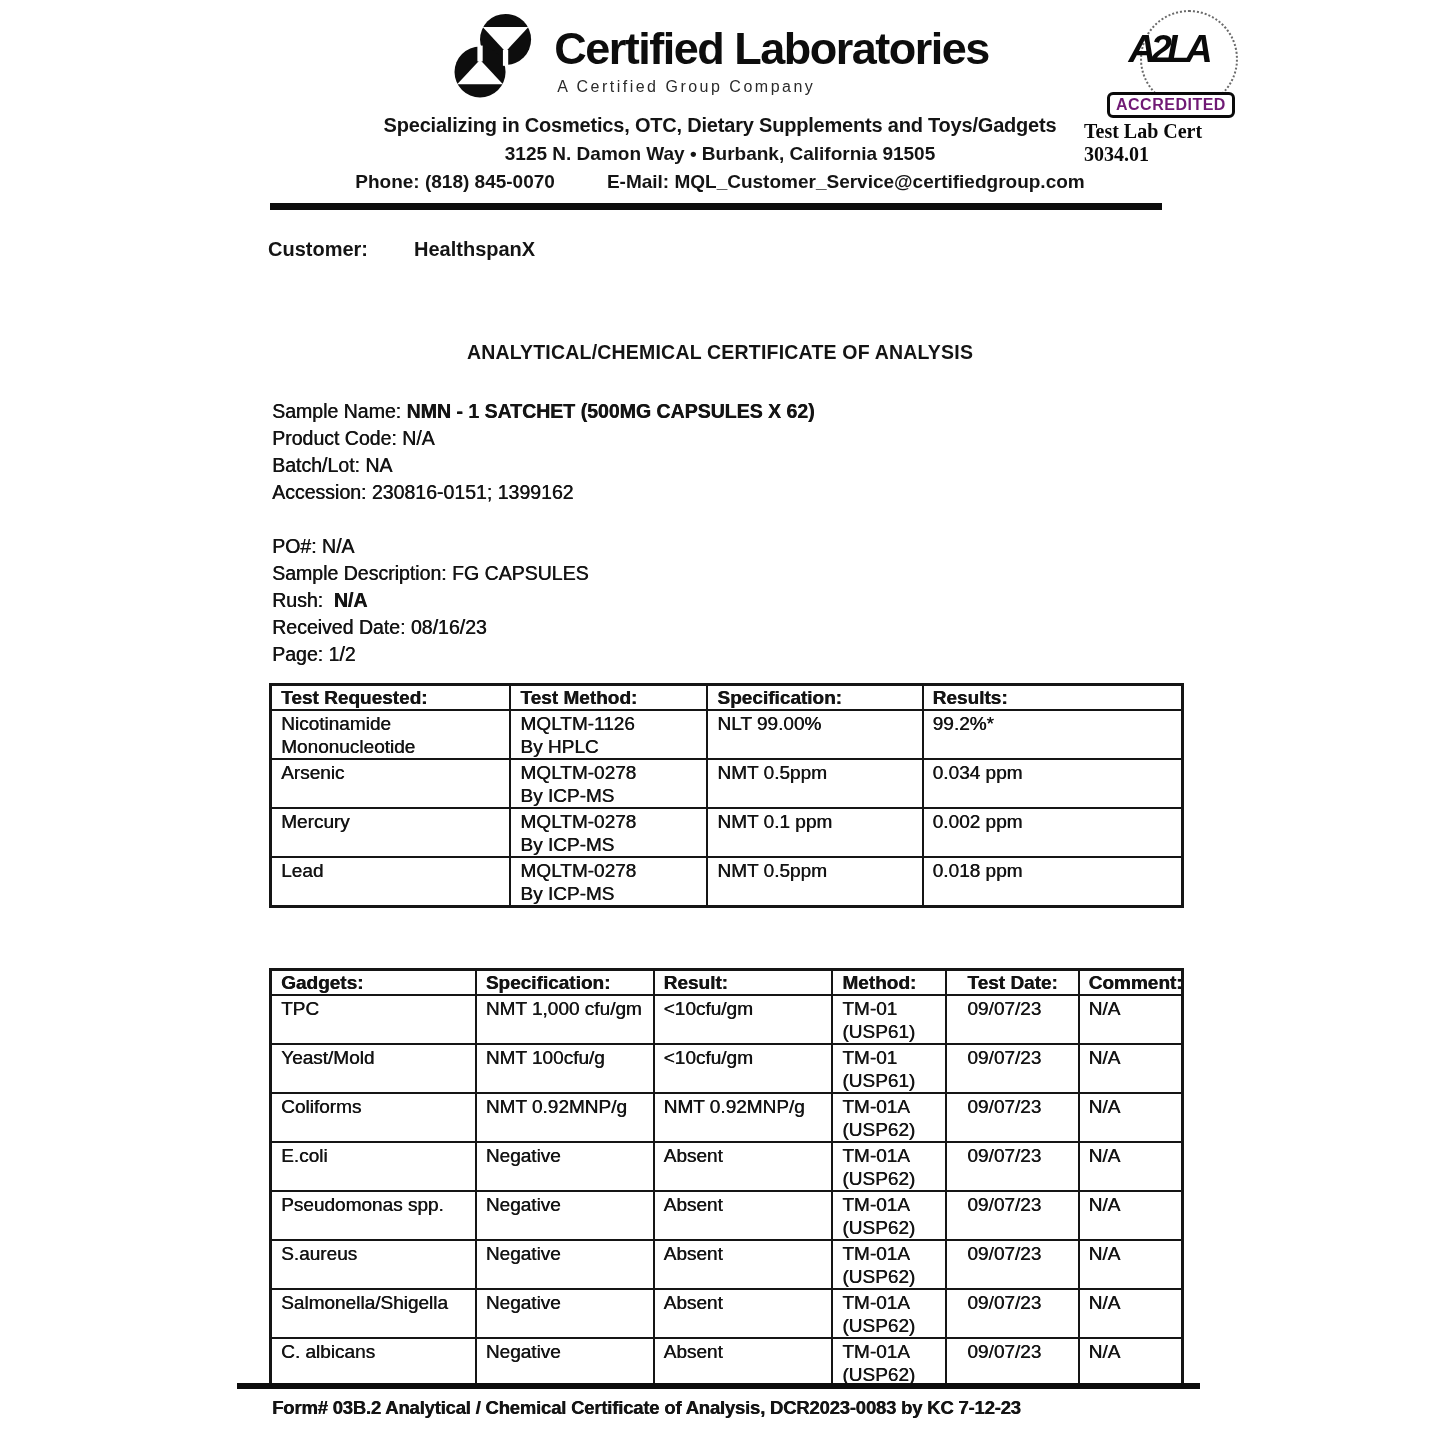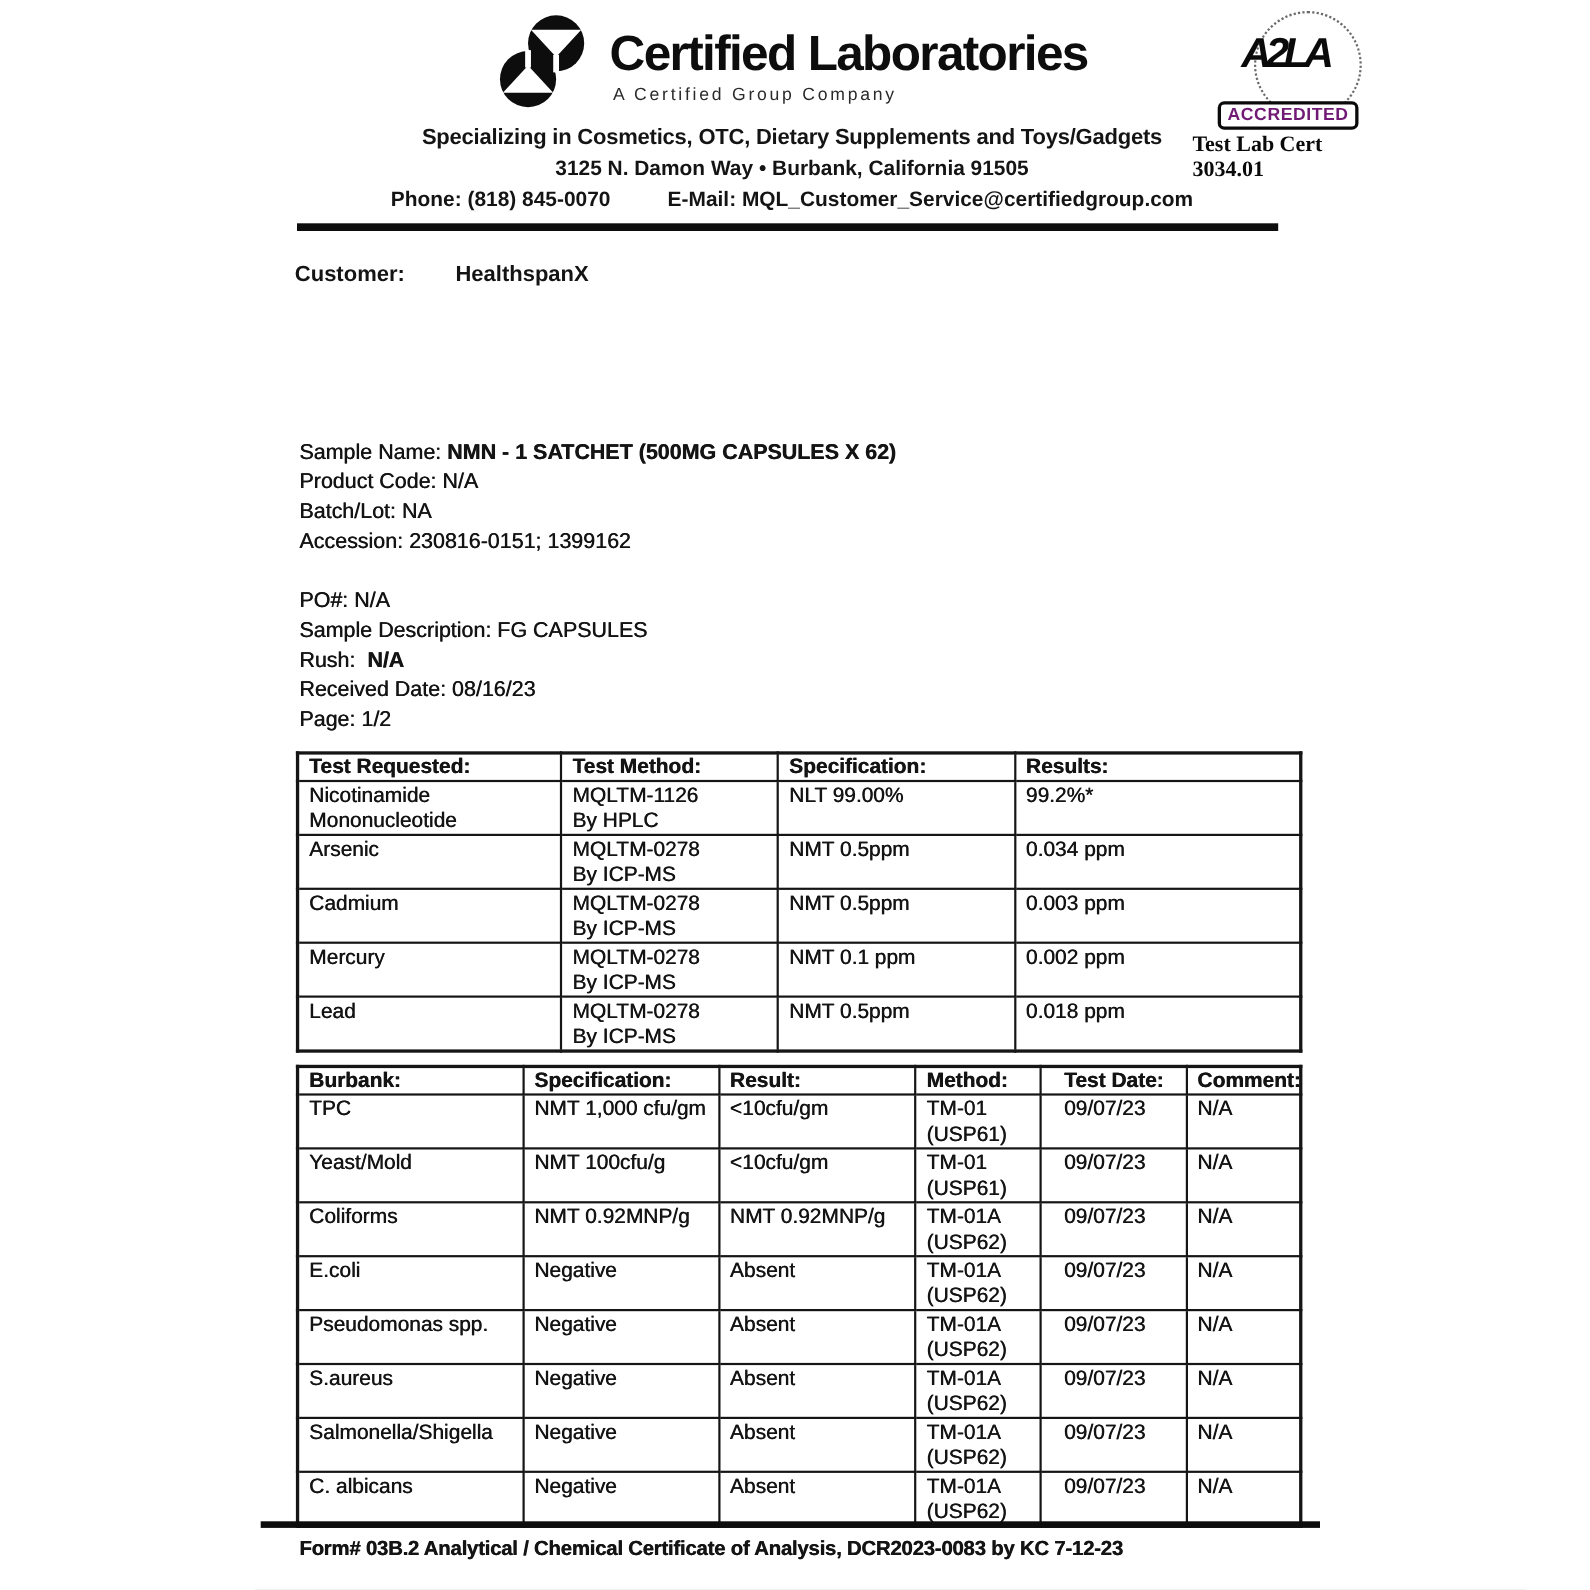--- a/index.html
+++ b/index.html
@@ -101,20 +101,21 @@
     <div class="cert">Test Lab Cert 3034.01</div>
   </div>
 
   <div class="rule rule1"></div>
 
   <div class="customer">
     <span>Customer:</span>
     <span>HealthspanX</span>
   </div>
 
+  <div class="title">ANALYTICAL/CHEMICAL CERTIFICATE OF ANALYSIS</div>
 
   <div class="sample-info scan"><div class="info-line"><span>Sample Name: </span><span class="b">NMN - 1 SATCHET (500MG CAPSULES X 62)</span></div><div class="info-line"><span>Product Code: </span><span>N/A</span></div><div class="info-line"><span>Batch/Lot: </span><span>NA</span></div><div class="info-line"><span>Accession: </span><span>230816-0151; 1399162</span></div><div class="info-line gap"><span>PO#: </span><span>N/A</span></div><div class="info-line"><span>Sample Description: </span><span>FG CAPSULES</span></div><div class="info-line"><span>Rush:  </span><span class="b">N/A</span></div><div class="info-line"><span>Received Date: </span><span>08/16/23</span></div><div class="info-line"><span>Page: </span><span>1/2</span></div></div>
 
   <table class="tbl chem scan">
       <colgroup>
         <col style="width: 26.3%;">
         <col style="width: 21.6%;">
         <col style="width: 23.6%;">
         <col style="width: 28.5%;">
       </colgroup>
@@ -149,35 +150,20 @@
           </td>
           <td>
             <div>MQLTM-0278</div>
             <div>By ICP-MS</div>
           </td>
           <td>
             <div>NMT 0.5ppm</div>
           </td>
           <td>
             <div>0.034 ppm</div>
-          </td>
-        </tr>
-        <tr>
-          <td>
-            <div>Cadmium</div>
-          </td>
-          <td>
-            <div>MQLTM-0278</div>
-            <div>By ICP-MS</div>
-          </td>
-          <td>
-            <div>NMT 0.5ppm</div>
-          </td>
-          <td>
-            <div>0.003 ppm</div>
           </td>
         </tr>
         <tr>
           <td>
             <div>Mercury</div>
           </td>
           <td>
             <div>MQLTM-0278</div>
             <div>By ICP-MS</div>
           </td>
@@ -210,21 +196,21 @@
       <colgroup>
         <col style="width: 22.5%;">
         <col style="width: 19.5%;">
         <col style="width: 19.6%;">
         <col style="width: 12.5%;">
         <col style="width: 14.5%;">
         <col style="width: 11.4%;">
       </colgroup>
       <thead>
         <tr>
-          <th>Burbank:</th>
+          <th>Gadgets:</th>
           <th>Specification:</th>
           <th>Result:</th>
           <th>Method:</th>
           <th>Test Date:</th>
           <th>Comment:</th>
         </tr>
       </thead>
       <tbody>
         <tr>
           <td>

